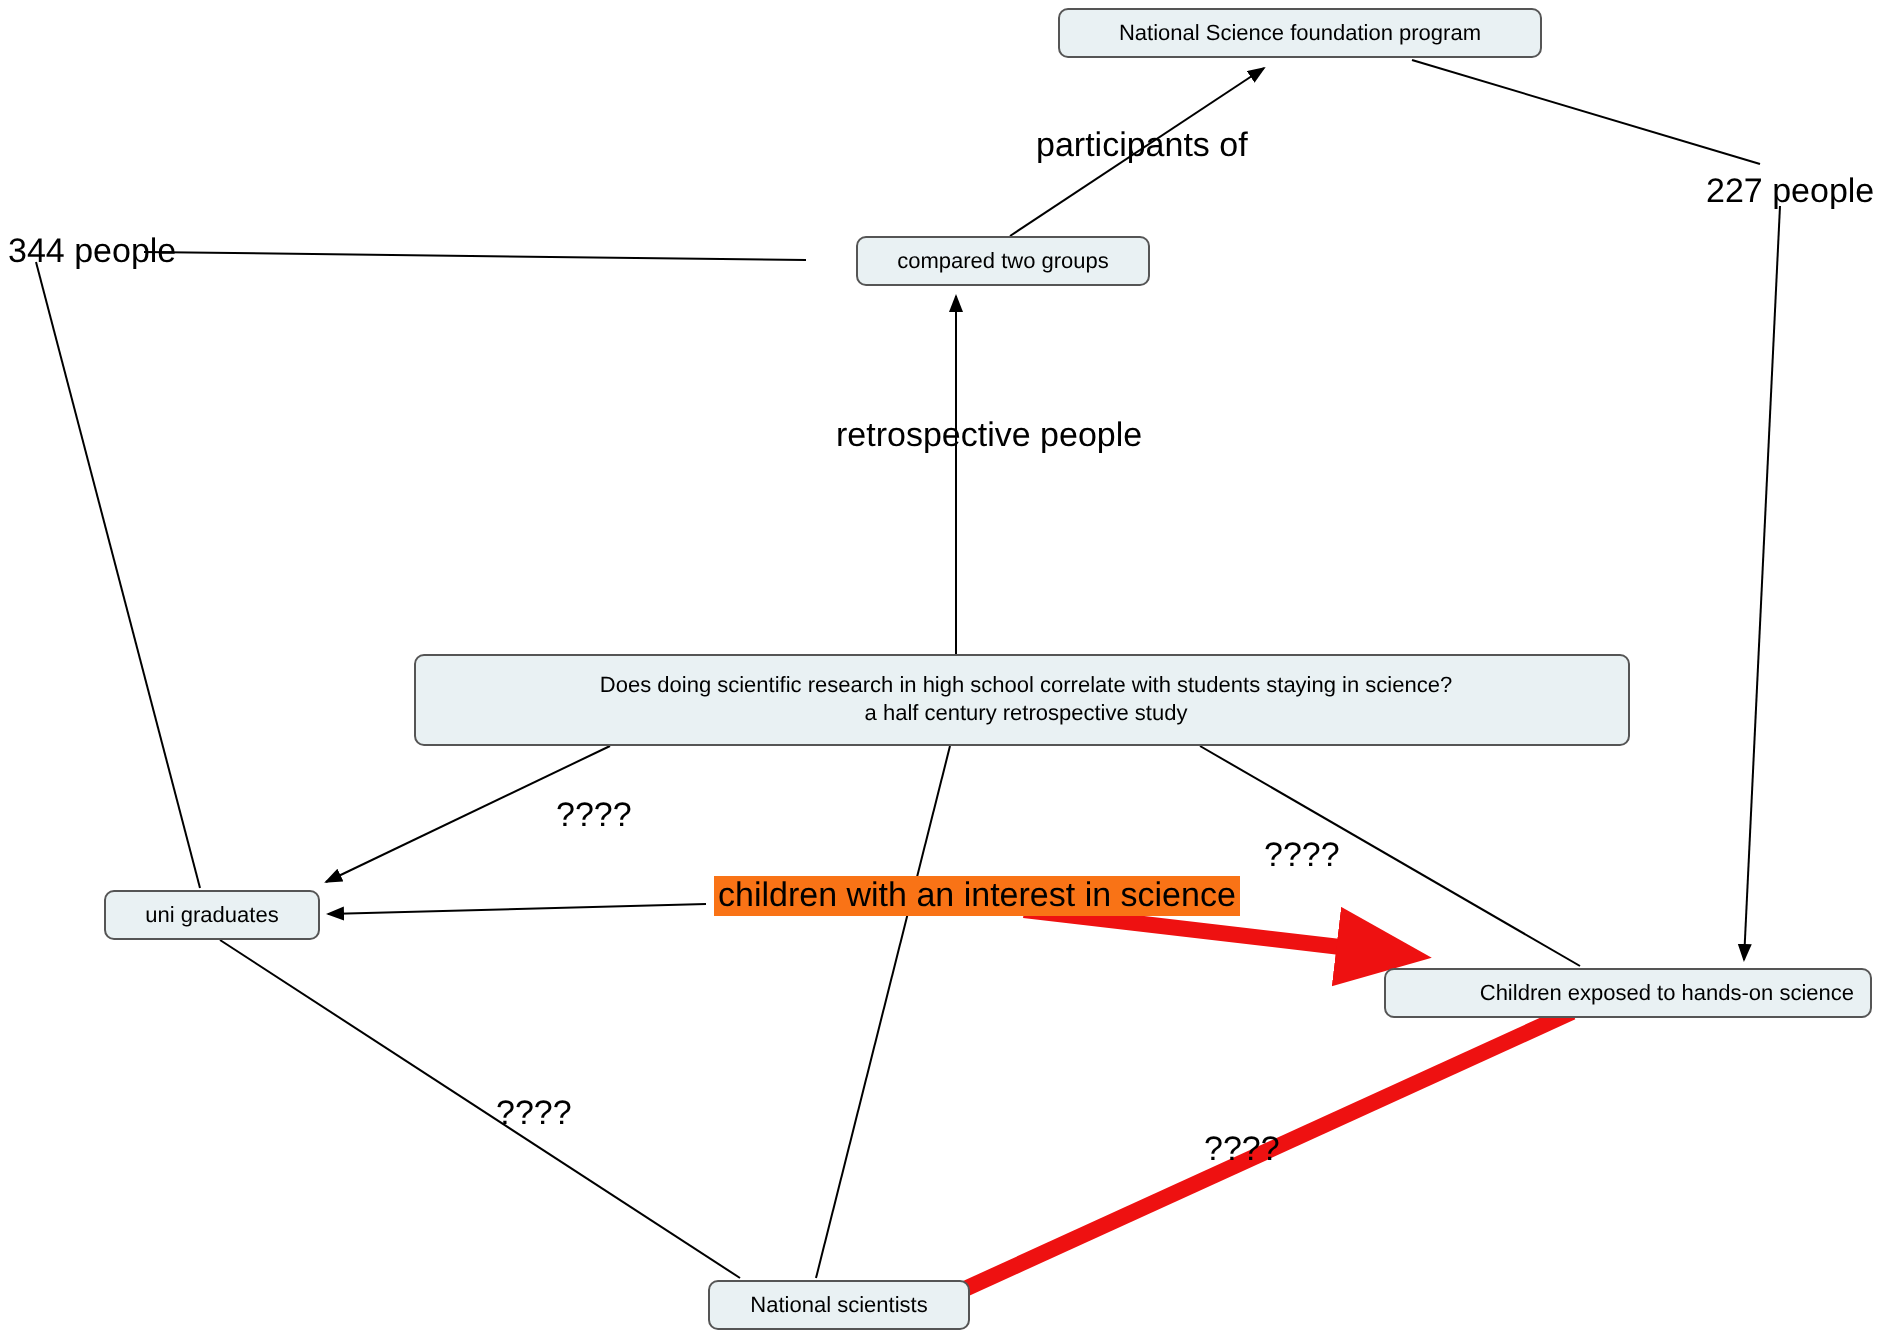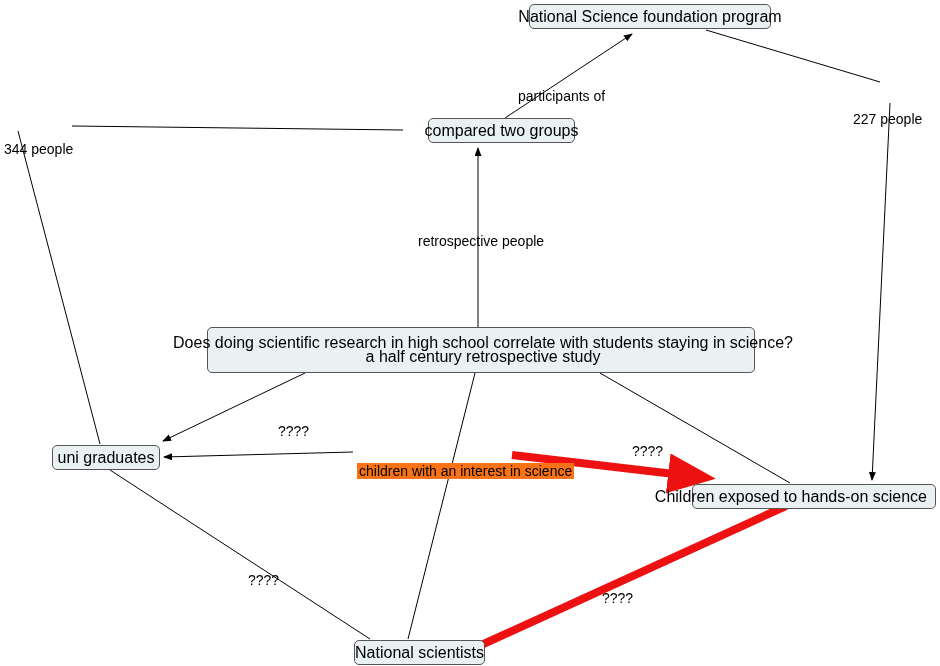--- a/index.html
+++ b/index.html
@@ -22,36 +22,35 @@
     width: 940px;
     height: 666px;
   }
   .node {
     position: absolute;
     box-sizing: border-box;
     border: 1px solid #555555;
     border-radius: 5px;
     background: #e9f1f3;
     color: #000000;
-    font-size: 16px;
+    font-size: 11px;
     line-height: 14px;
     text-align: center;
     padding: 4px 8px;
     white-space: pre;
     display: flex;
     align-items: center;
     justify-content: center;
   }
   .edge-label {
     position: absolute;
-    font-size: 14px;
+    font-size: 17px;
     color: #000000;
     white-space: pre;
     background: transparent;
-    margin-top: 25px;
   }
 </style>
 </head>
 <body>
 
 <div id="canvas">
 
   <svg id="edge-layer" viewBox="0 0 940 666" xmlns="http://www.w3.org/2000/svg">
     <defs>
       <marker id="arrow-black" markerWidth="10" markerHeight="10" refX="8" refY="3.5" orient="auto" markerUnits="strokeWidth">
@@ -116,21 +115,21 @@
   </svg>
 
   <div class="node" style="left:529px; top:4px; width:242px; height:25px;">
     <span>National Science foundation program</span>
   </div>
 
   <div class="node" style="left:428px; top:118px; width:147px; height:25px;">
     <span>compared two groups</span>
   </div>
 
-  <div class="node" style="left:207px; top:327px; width:548px; height:46px;padding-left:12px;">
+  <div class="node" style="left:207px; top:327px; width:608px; height:46px;padding-left:12px;">
     <span>Does doing scientific research in high school correlate with students staying in science?
 a half century retrospective study</span>
   </div>
 
   <div class="node" style="left:52px; top:445px; width:108px; height:25px;">
     <span>uni graduates</span>
   </div>
 
   <div class="node" style="left:692px; top:484px; width:244px; height:25px;justify-content:flex-end;">
     <span>Children exposed to hands-on science</span>

